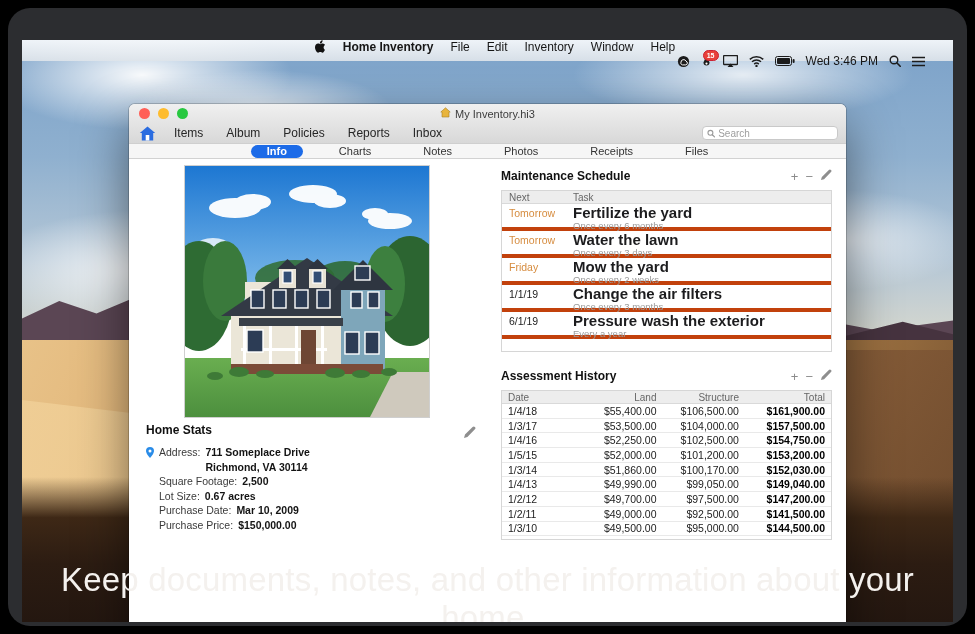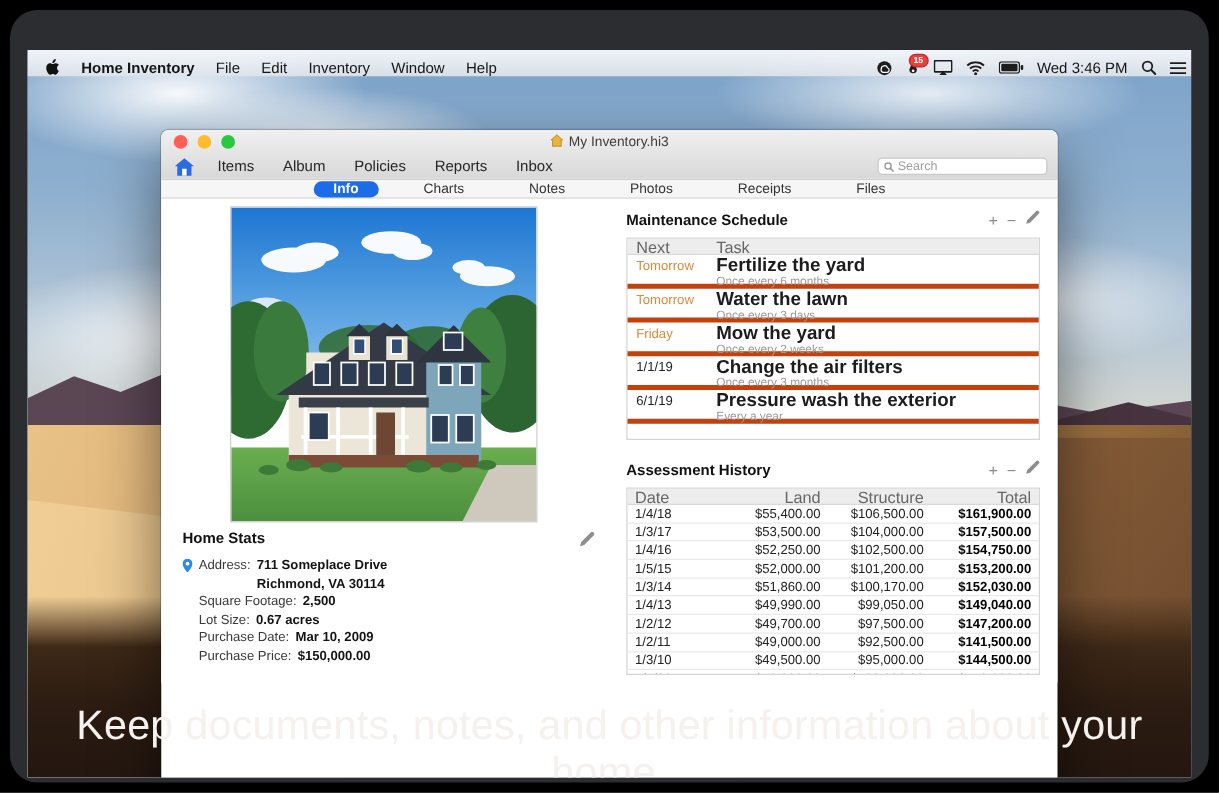--- a/index.html
+++ b/index.html
@@ -26,24 +26,24 @@
     background:linear-gradient(100deg,#f0cf97 0%,rgba(240,207,151,0) 60%);
     clip-path:polygon(0 30%,45% 55%,100% 95%,100% 100%,0 100%); opacity:.9; }
   .wp-dune-right { position:absolute; right:0; top:310px; width:30%; height:220px;
     background:linear-gradient(135deg,#8a5f3b,#6e4a2d); clip-path:polygon(15% 0,100% 0,100% 100%,0 100%); opacity:.85; }
   .wp-bottom { position:absolute; left:0; right:0; bottom:0; height:145px;
     background:linear-gradient(180deg,rgba(62,40,22,0) 0%,#3e2816 28%,#2c1c12 60%,#241710 100%); }
 
   
   .menubar { position:absolute; left:0; top:0; width:100%; height:21px;
     background:linear-gradient(180deg,rgba(248,250,252,.92),rgba(222,228,234,.92));
-    display:flex; align-items:flex-end; font-size:12px; color:#161616; z-index:40; }
+    display:flex; align-items:center; font-size:12px; color:#161616; z-index:40;flex-direction:column; }
   .mb-left { display:flex; align-items:center; gap:17px; padding-left:14px; }
   .mb-appname { font-weight:700; }
-  .mb-right { margin-left:auto; display:flex; align-items:center; gap:11px; padding-right:4px; }
+  .mb-right { margin-left:auto; display:flex; align-items:center; gap:11px; padding-right:28px; }
   .mb-icon { position:relative; display:flex; align-items:center; }
   .mb-badge { position:absolute; top:-5px; right:-7px; background:#e8403a; color:#fff; font-size:7px; font-weight:700;
     border-radius:6px; padding:0 3px; line-height:9px; border:1px solid #c23; }
   .mb-clock { font-size:12px; }
 
   
   .caption { position:absolute; left:0; right:0; top:521px; text-align:center; z-index:30;
     font-size:33px; color:#f4f1ee; letter-spacing:.2px; }
 
   
@@ -84,21 +84,21 @@
   .stat-value { font-weight:700; color:#141414; white-space:pre-line; }
   .stats-edit { position:absolute; left:334px; top:266px; }
 
   
   .rightcol { position:absolute; left:372px; top:9px; width:331px; }
   .sec-head { display:flex; align-items:center; height:16px; }
   .sec-title { font-size:12px; font-weight:700; color:#111; }
   .sec-actions { margin-left:auto; display:flex; align-items:center; gap:7px; color:#8b8b8b; }
   .sec-actions .glyph { font-size:13px; line-height:13px; cursor:default; }
   .tbl { border:1px solid #d6d6d6; margin-top:6px; background:#fff; }
-  .tbl-head { display:flex; background:#ededed; border-bottom:1px solid #d9d9d9; font-size:13px; color:#666; height:13px; align-items:center; }
+  .tbl-head { display:flex; background:#ededed; border-bottom:1px solid #d9d9d9; font-size:10px; color:#666; height:13px; align-items:center; }
   
   .m-col-next { width:68px; padding-left:7px; }
   .m-col-task { flex:1; padding-left:3px; }
   .m-row { display:flex; height:27px; border-bottom:4px solid #c2410c; }
   .m-next { width:68px; padding:3px 0 0 7px; font-size:10.5px; color:#222; }
   .m-next.hl { color:#d68c3f; }
   .m-task { flex:1; padding:3px 0 0 3px; }
   .m-task-name { font-size:15px; font-weight:700; color:#1c1c1e; line-height:12px; }
   .m-task-freq { font-size:9.5px; color:#9b9b9b; line-height:11px; margin-top:1px; }
   .m-empty { height:12px; }

